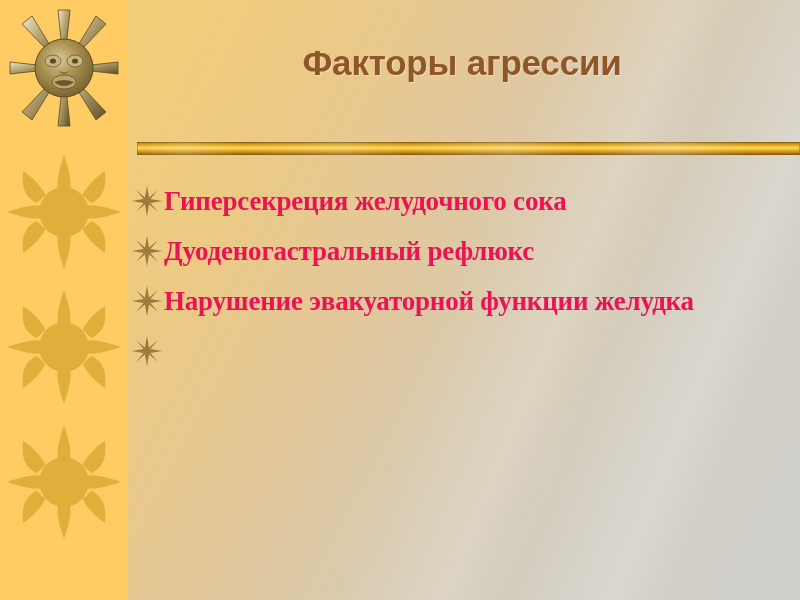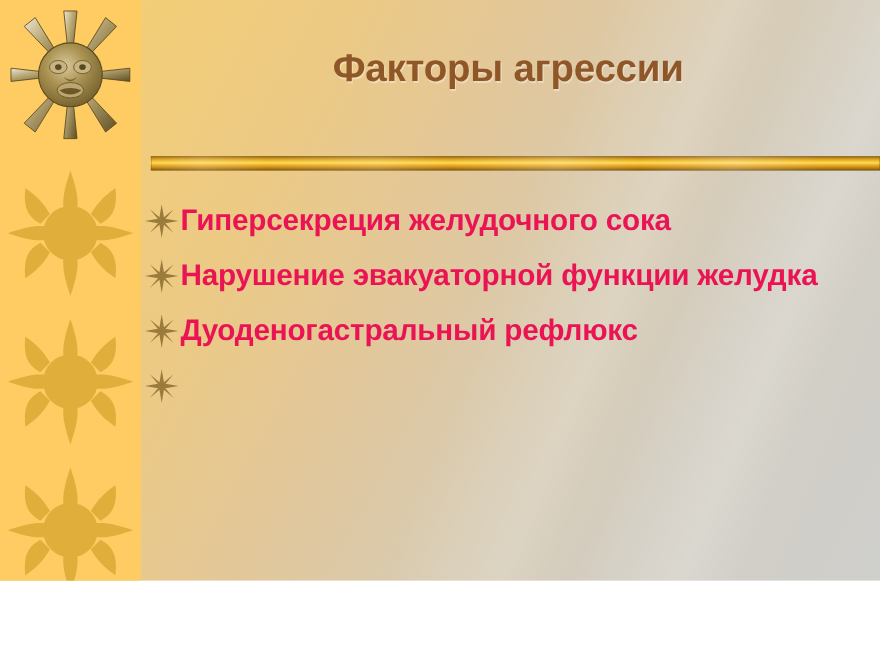--- a/index.html
+++ b/index.html
@@ -8,21 +8,21 @@
     padding: 0;
     background: #ffffff;
   }
   body {
     font-family: "Liberation Sans", "DejaVu Sans", sans-serif;
   }
 
   .slide {
     position: relative;
     width: 800px;
-    height: 528px;
+    height: 600px;
     overflow: hidden;
     background:
       linear-gradient(118deg,
         #f6cd70 0%,
         #f2cd78 14%,
         #ecca85 30%,
         #e2c79a 46%,
         #d8cbb2 62%,
         #d2cdc2 78%,
         #d0cec8 92%,
@@ -139,22 +139,23 @@
     position: absolute;
     left: 130px;
     top: 182px;
     width: 660px;
     margin: 0;
     padding: 0;
     list-style: none;
   }
   .bullet-item {
     display: flex;
-    align-items: center;
+    align-items: flex-end;
     margin-bottom: 14px;
+    font-family: Liberation Serif, serif;
   }
   .bullet-marker {
     flex: 0 0 34px;
     width: 34px;
     height: 34px;
     margin-top: 2px;
     color: #9a7b3c;
   }
   .bullet-marker svg { display: block; width: 100%; height: 100%; }
   .bullet-text {
@@ -296,40 +297,40 @@
             <path d="M2 20 L16 22.4 L20 20 L16 17.6 Z"></path>
             <path d="M38 20 L24 22.4 L20 20 L24 17.6 Z"></path>
             <path d="M7.3 7.3 L18.2 16.5 L20 20 L16.5 18.2 Z"></path>
             <path d="M32.7 32.7 L21.8 23.5 L20 20 L23.5 21.8 Z"></path>
             <path d="M32.7 7.3 L23.5 18.2 L20 20 L21.8 16.5 Z"></path>
             <path d="M7.3 32.7 L16.5 21.8 L20 20 L18.2 23.5 Z"></path>
             <circle cx="20" cy="20" r="3.1"></circle>
           </g>
         </svg>
       </span>
-      <span class="bullet-text">Нарушение эвакуаторной функции желудка</span>
+      <span class="bullet-text">Дуоденогастральный рефлюкс</span>
     </li>
 
     <li class="bullet-item">
       <span class="bullet-marker">
         <svg viewBox="0 0 40 40" aria-hidden="true">
           <g fill="currentColor">
             <path d="M20 2 L22.4 16 L20 20 L17.6 16 Z"></path>
             <path d="M20 38 L22.4 24 L20 20 L17.6 24 Z"></path>
             <path d="M2 20 L16 22.4 L20 20 L16 17.6 Z"></path>
             <path d="M38 20 L24 22.4 L20 20 L24 17.6 Z"></path>
             <path d="M7.3 7.3 L18.2 16.5 L20 20 L16.5 18.2 Z"></path>
             <path d="M32.7 32.7 L21.8 23.5 L20 20 L23.5 21.8 Z"></path>
             <path d="M32.7 7.3 L23.5 18.2 L20 20 L21.8 16.5 Z"></path>
             <path d="M7.3 32.7 L16.5 21.8 L20 20 L18.2 23.5 Z"></path>
             <circle cx="20" cy="20" r="3.1"></circle>
           </g>
         </svg>
       </span>
-      <span class="bullet-text">Дуоденогастральный рефлюкс</span>
+      <span class="bullet-text">Нарушение эвакуаторной функции желудка</span>
     </li>
 
     <li class="bullet-item">
       <span class="bullet-marker">
         <svg viewBox="0 0 40 40" aria-hidden="true">
           <g fill="currentColor">
             <path d="M20 2 L22.4 16 L20 20 L17.6 16 Z"></path>
             <path d="M20 38 L22.4 24 L20 20 L17.6 24 Z"></path>
             <path d="M2 20 L16 22.4 L20 20 L16 17.6 Z"></path>
             <path d="M38 20 L24 22.4 L20 20 L24 17.6 Z"></path>

